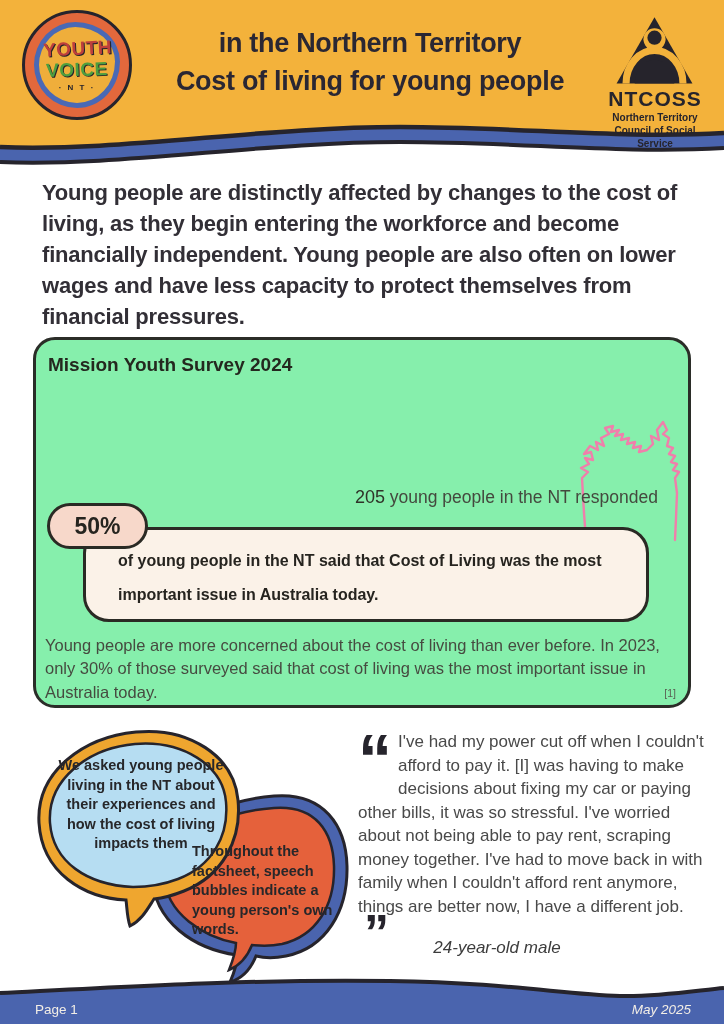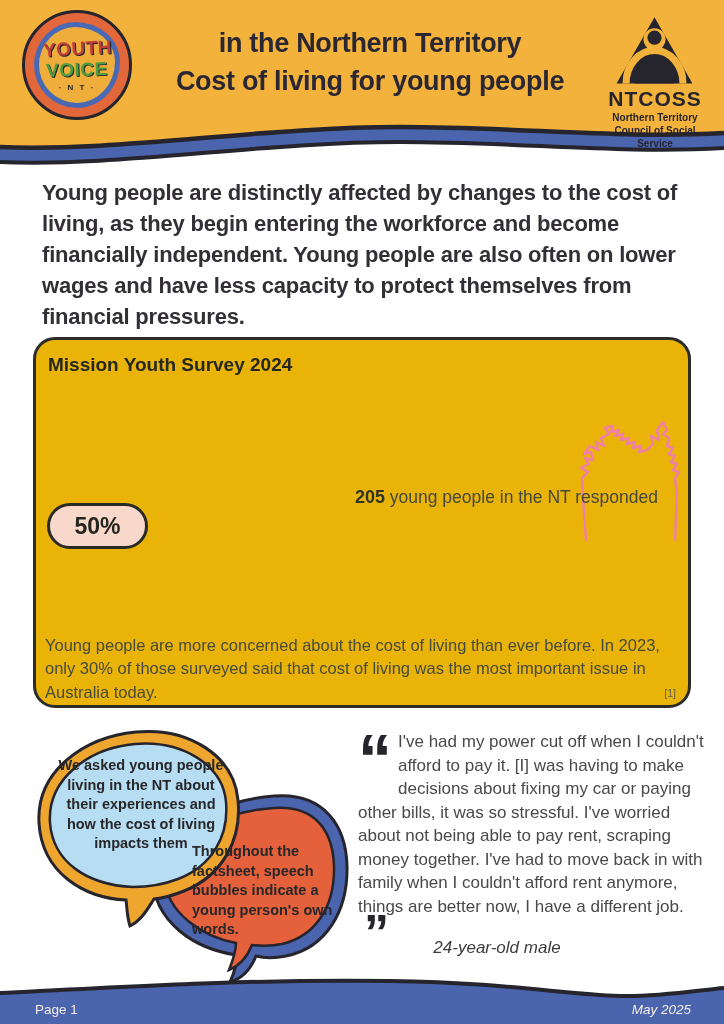--- a/index.html
+++ b/index.html
@@ -32,28 +32,28 @@
   .ntcoss { position:absolute; top:14px; left:596px; width:118px; text-align:center; }
   .ntcoss-acronym { font-size:21px; font-weight:800; color:#26242c; letter-spacing:1px; margin-top:1px; }
   .ntcoss-sub { font-size:10px; font-weight:700; color:#26242c; line-height:1.3; }
 
   
   .intro { position:absolute; top:177px; left:42px; width:648px;
     font-size:22px; font-weight:700; line-height:31px; color:#322f36; letter-spacing:-0.2px; }
 
   
   .survey-box { position:absolute; top:337px; left:33px; width:658px; height:371px;
-    background:#eab308; border:3px solid #2b2d28; border-radius:22px; }
+    background:#86efac; border:3px solid #2b2d28; border-radius:22px; }
   .survey-heading { position:absolute; top:14px; left:12px; font-size:19px; font-weight:800;
     color:#24281f; }
   .survey-body { position:absolute; top:44px; left:12px; width:615px;
     font-size:16px; line-height:1.48; color:#464b40; }
   .nt-map { position:absolute; top:78px; right:0px; }
   .responded-line { position:absolute; top:147px; right:30px; font-size:17.5px; color:#44493e; }
-  .responded-line b { font-size:18px; font-weight:700; color:#2f3328; }
+  .responded-line b { font-size:18px; font-weight:400; color:#2f3328; }
   .percent-pill { position:absolute; top:163px; left:11px; width:101px; height:46px;
     background:#f7d8ca; border:3px solid #2a2a24; border-radius:26px;
     display:flex; align-items:center; justify-content:center;
     font-size:23px; font-weight:800; color:#26241f; z-index:3; }
   .stat-card { position:absolute; top:187px; left:47px; width:566px; height:95px;
     background:#fbf2e8; border:3px solid #2a2a24; border-radius:26px; z-index:2; }
   .stat-card-text { padding:14px 26px 0 32px; font-size:16px; font-weight:700;
     line-height:2.1; color:#26241f; }
   .survey-footer { position:absolute; top:294px; left:9px; width:640px;
     font-size:16.5px; line-height:1.42; color:#464b40; }
@@ -128,20 +128,23 @@
     <div class="survey-heading">Mission Youth Survey 2024</div>
 
     <svg class="nt-map" width="135" height="125" viewBox="0 0 135 125">
       <path d="M33,122 L31,95 L29,60 L35,54 L28,50 L36,46 L32,40 L40,42 L38,34 L31,36 L37,28 L45,32 L43,24 L51,28 L48,20 L56,16 L52,10 L60,8 L58,14 L66,12 L62,18 L70,16 L68,22 L76,20 L74,26 L82,24 L80,30 L88,28 L86,34 L94,32 L100,26 L98,18 L106,22 L104,12 L110,4 L114,12 L110,16 L116,20 L114,28 L120,30 L116,36 L122,38 L118,44 L124,46 L120,52 L126,54 L122,60 L124,75 L123,100 L122,122" fill="none" stroke="#f07fab" stroke-width="2.4" stroke-linejoin="round" stroke-linecap="round"></path>
     </svg>
 
     <div class="responded-line"><b>205</b><span> young people in the NT responded</span></div>
 
     <div class="percent-pill">50%</div>
 
+    <div class="stat-card">
+      <div class="stat-card-text">of young people in the NT said that Cost of Living was the most important issue in Australia today.</div>
+    </div>
 
     <div class="survey-footer">Young people are more concerned about the cost of living than ever before. In 2023, only 30% of those surveyed said that cost of living was the most important issue in Australia today.</div>
     <div class="citation">[1]</div>
   </div>
 
   <div class="bubbles">
     <svg width="336" height="262" viewBox="0 0 336 262">
 
       <path d="M250,70 C300,66 322,100 323,140 C324,185 302,222 262,230 C252,232 240,232 232,230 C228,240 220,252 206,256 C211,245 213,236 213,229 C170,223 130,196 128,150 C126,104 196,74 250,70 Z" fill="#4a64ae" stroke="#26242c" stroke-width="3"></path>
       <path d="M250,82 C292,79 309,106 310,140 C311,180 292,210 258,218 C248,220 238,220 228,219 C224,229 217,239 205,244 C209,234 212,226 212,217 C180,211 142,188 140,150 C138,112 200,85 250,82 Z" fill="#e5613b" stroke="#26242c" stroke-width="2.5"></path>

